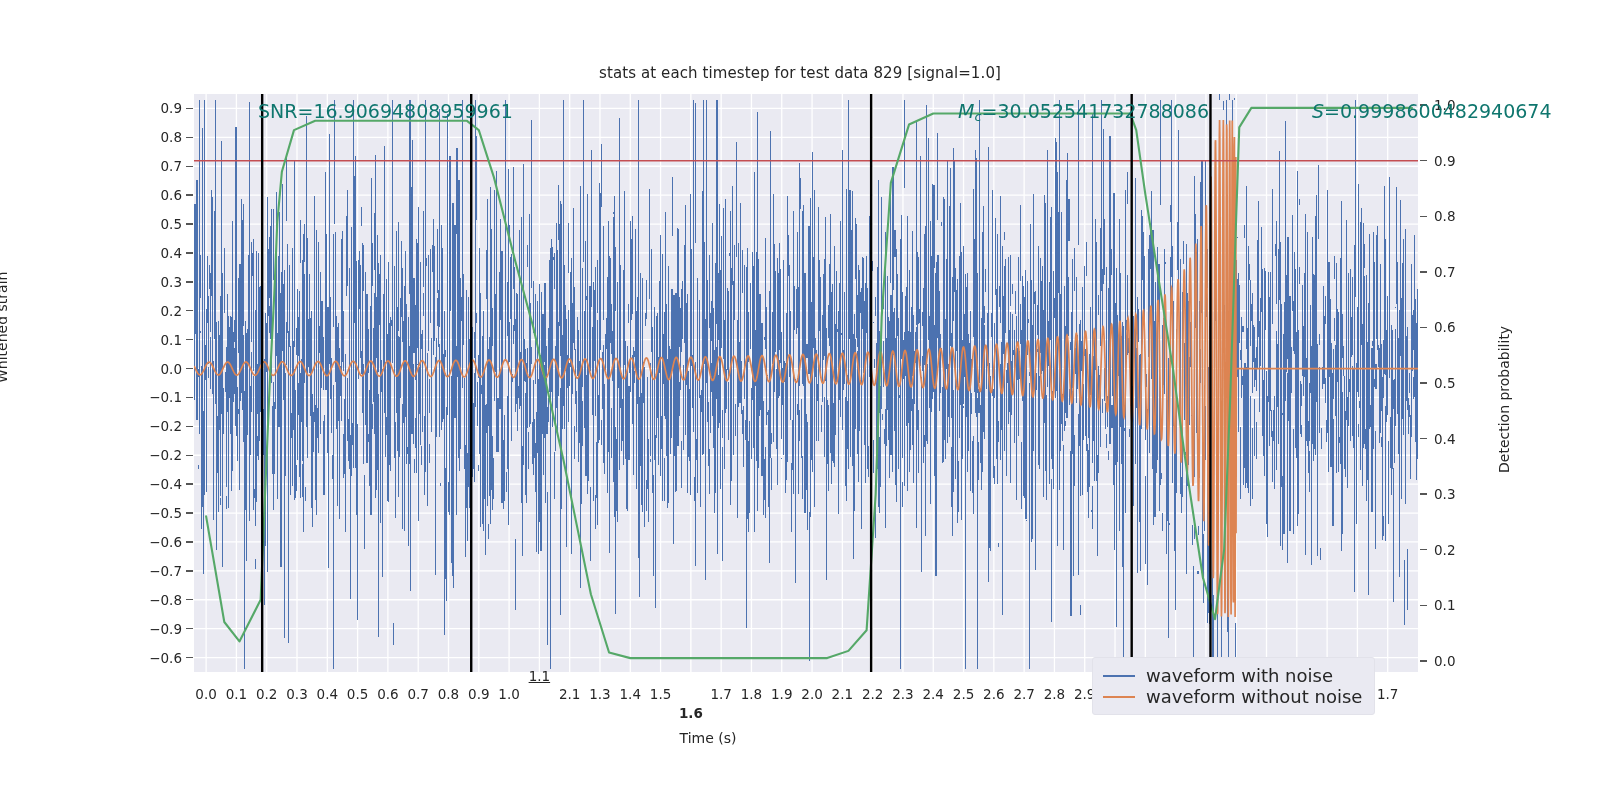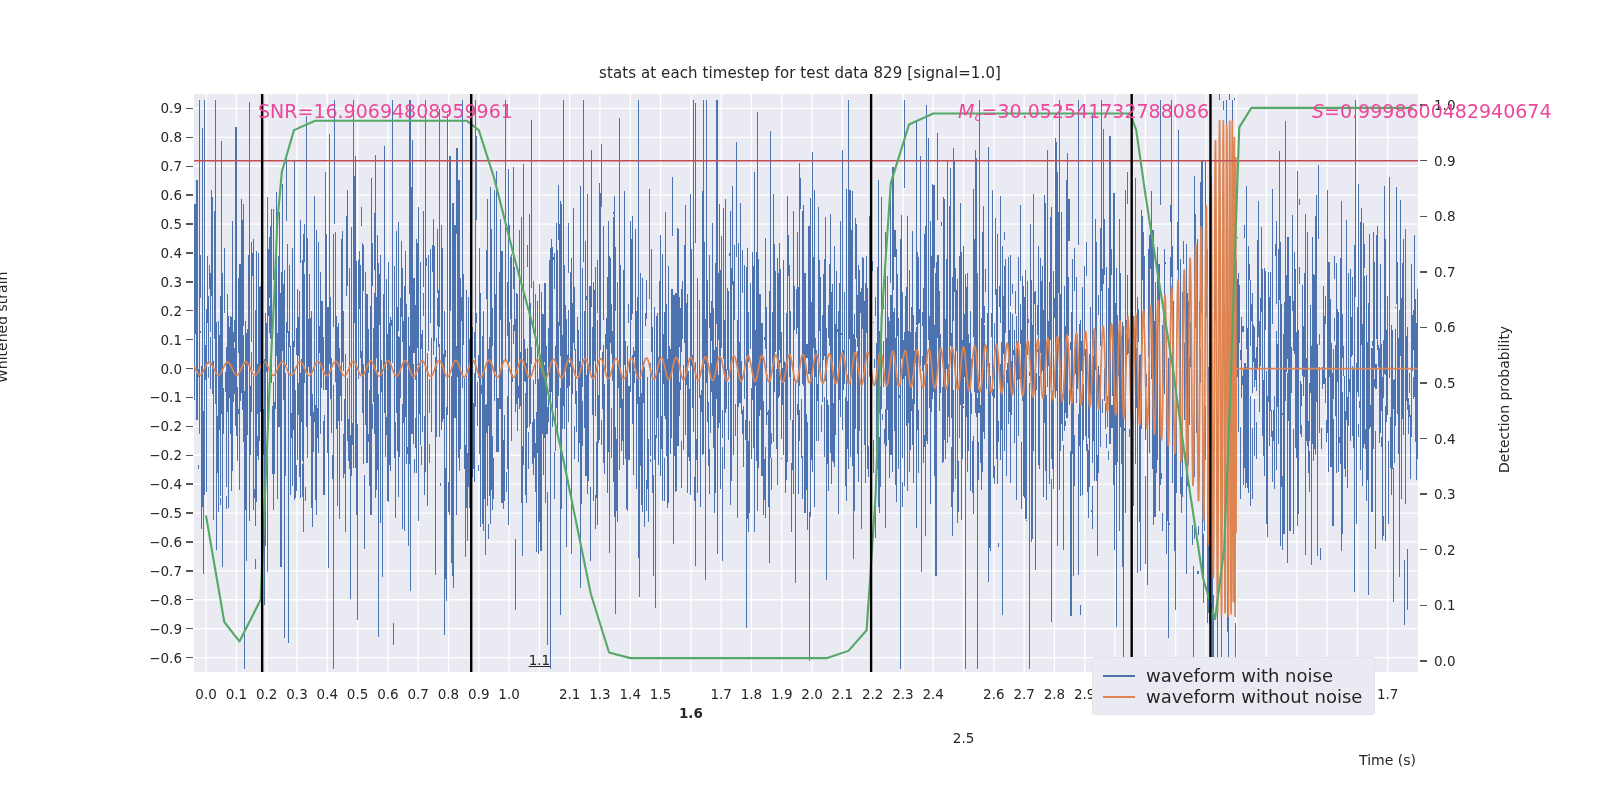--- a/index.html
+++ b/index.html
@@ -24,24 +24,24 @@
   .ylab-r{position:absolute;left:0;transform:translateY(-50%);
           font-size:13.5px;color:#262626;white-space:nowrap;}
   .xlab{position:absolute;top:0;transform:translateX(-50%);
         font-size:13.5px;color:#262626;white-space:nowrap;}
   .tickmark{position:absolute;background:#555555;}
 
   
   .axtitle{position:absolute;font-size:14px;color:#262626;white-space:nowrap;}
   #ylabel-left{left:-6px;top:383px;transform:rotate(-90deg);transform-origin:0 0;}
   #ylabel-right{left:1496px;top:473px;transform:rotate(-90deg);transform-origin:0 0;}
-  #xlabel{left:0;top:752px;width:1416px;text-align:right;}
+  #xlabel{left:0;top:730px;width:1416px;text-align:center;}
 
   
-  .ann{position:absolute;font-size:19px;color:#ec4899;white-space:nowrap;}
+  .ann{position:absolute;font-size:19px;color:#0f766e;white-space:nowrap;}
   .ann .it{font-style:italic;}
   .ann .sub{font-style:italic;font-size:13px;vertical-align:-3px;}
 
   
   #legend{
     position:absolute;left:1092px;top:657px;
     background:#EAEAF2;border:1px solid #e2e2ea;border-radius:3px;
     padding:7px 12px 7px 10px;
   }
   .leg-row{display:flex;align-items:center;height:21px;}
@@ -2058,35 +2058,35 @@
       <div class="xlab" style="left: 236.416px; top: 686px;">0.1</div>
       <div class="xlab" style="left: 266.713px; top: 686px;">0.2</div>
       <div class="xlab" style="left: 297.01px; top: 686px;">0.3</div>
       <div class="xlab" style="left: 327.307px; top: 686px;">0.4</div>
       <div class="xlab" style="left: 357.604px; top: 686px;">0.5</div>
       <div class="xlab" style="left: 387.901px; top: 686px;">0.6</div>
       <div class="xlab" style="left: 418.198px; top: 686px;">0.7</div>
       <div class="xlab" style="left: 448.495px; top: 686px;">0.8</div>
       <div class="xlab" style="left: 478.792px; top: 686px;">0.9</div>
       <div class="xlab" style="left: 509.089px; top: 686px;">1.0</div>
-      <div class="xlab" style="left: 539.386px; top: 652px; text-decoration: underline;">1.1</div>
+      <div class="xlab" style="left: 539.386px; top: 668px; text-decoration: underline;">1.1</div>
       <div class="xlab" style="left: 569.683px; top: 686px;">2.1</div>
       <div class="xlab" style="left: 599.98px; top: 686px;">1.3</div>
       <div class="xlab" style="left: 630.277px; top: 686px;">1.4</div>
       <div class="xlab" style="left: 660.574px; top: 686px;">1.5</div>
       <div class="xlab" style="left: 690.871px; top: 705px; font-weight: bold;">1.6</div>
       <div class="xlab" style="left: 721.168px; top: 686px;">1.7</div>
       <div class="xlab" style="left: 751.465px; top: 686px;">1.8</div>
       <div class="xlab" style="left: 781.762px; top: 686px;">1.9</div>
       <div class="xlab" style="left: 812.059px; top: 686px;">2.0</div>
       <div class="xlab" style="left: 842.356px; top: 686px;">2.1</div>
       <div class="xlab" style="left: 872.653px; top: 686px;">2.2</div>
       <div class="xlab" style="left: 902.95px; top: 686px;">2.3</div>
       <div class="xlab" style="left: 933.248px; top: 686px;">2.4</div>
-      <div class="xlab" style="left: 963.545px; top: 686px; margin-top: 44px;">2.5</div>
+      <div class="xlab" style="left: 963.545px; top: 686px;">2.5</div>
       <div class="xlab" style="left: 993.842px; top: 686px;">2.6</div>
       <div class="xlab" style="left: 1024.14px; top: 686px;">2.7</div>
       <div class="xlab" style="left: 1054.44px; top: 686px;">2.8</div>
       <div class="xlab" style="left: 1084.73px; top: 686px;">2.9</div>
       <div class="xlab" style="left: 1115.03px; top: 686px;">3.0</div>
       <div class="xlab" style="left: 1145.33px; top: 686px;">3.1</div>
       <div class="xlab" style="left: 1175.62px; top: 686px;">3.2</div>
       <div class="xlab" style="left: 1205.92px; top: 686px;">3.3</div>
       <div class="xlab" style="left: 1236.22px; top: 686px;">3.4</div>
       <div class="xlab" style="left: 1266.51px; top: 686px;">3.5</div>

